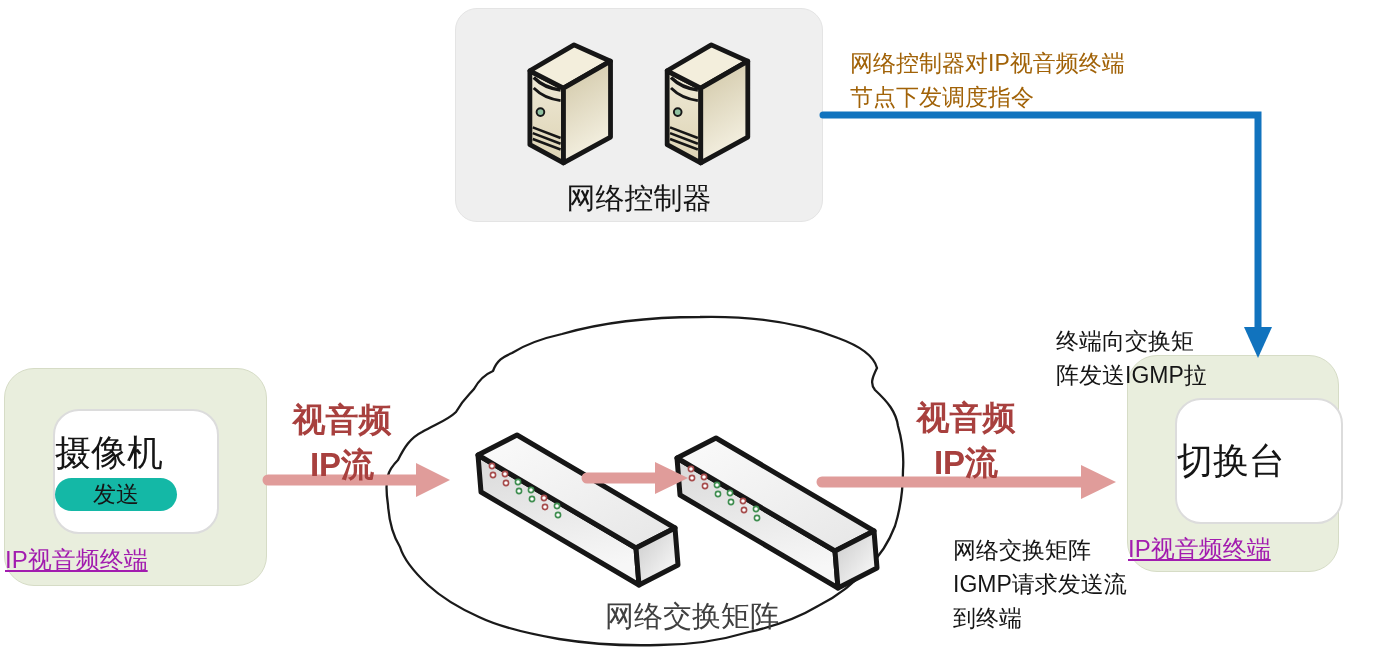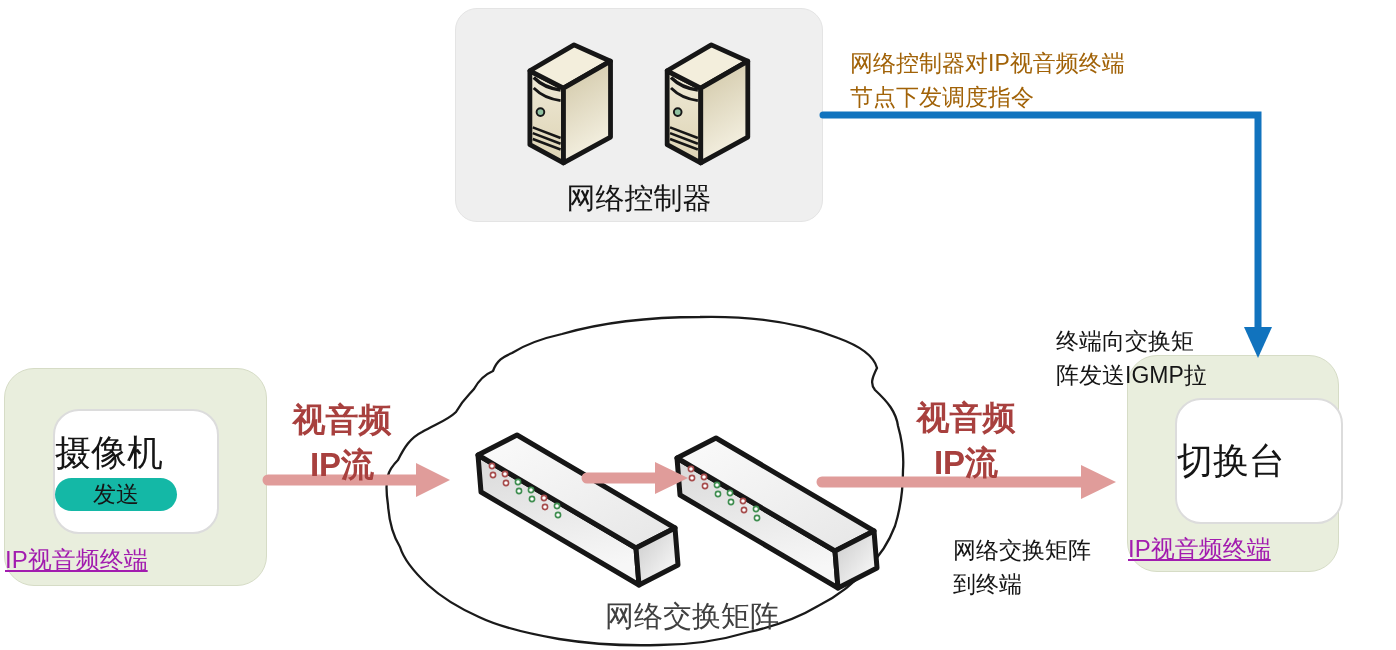--- a/index.html
+++ b/index.html
@@ -266,18 +266,19 @@
     <div>IP流</div>
   </div>
 
   <div class="note note-black note-igmp-pull">
     <div>终端向交换矩</div>
     <div>阵发送IGMP拉</div>
   </div>
 
   <div class="note note-black note-igmp-forward">
     <div>网络交换矩阵</div>
+    <div>IGMP请求发送流</div>
     <div>到终端</div>
   </div>
 
   <div class="matrix-label">网络交换矩阵</div>
 
 </div>
 
 </body></html>

